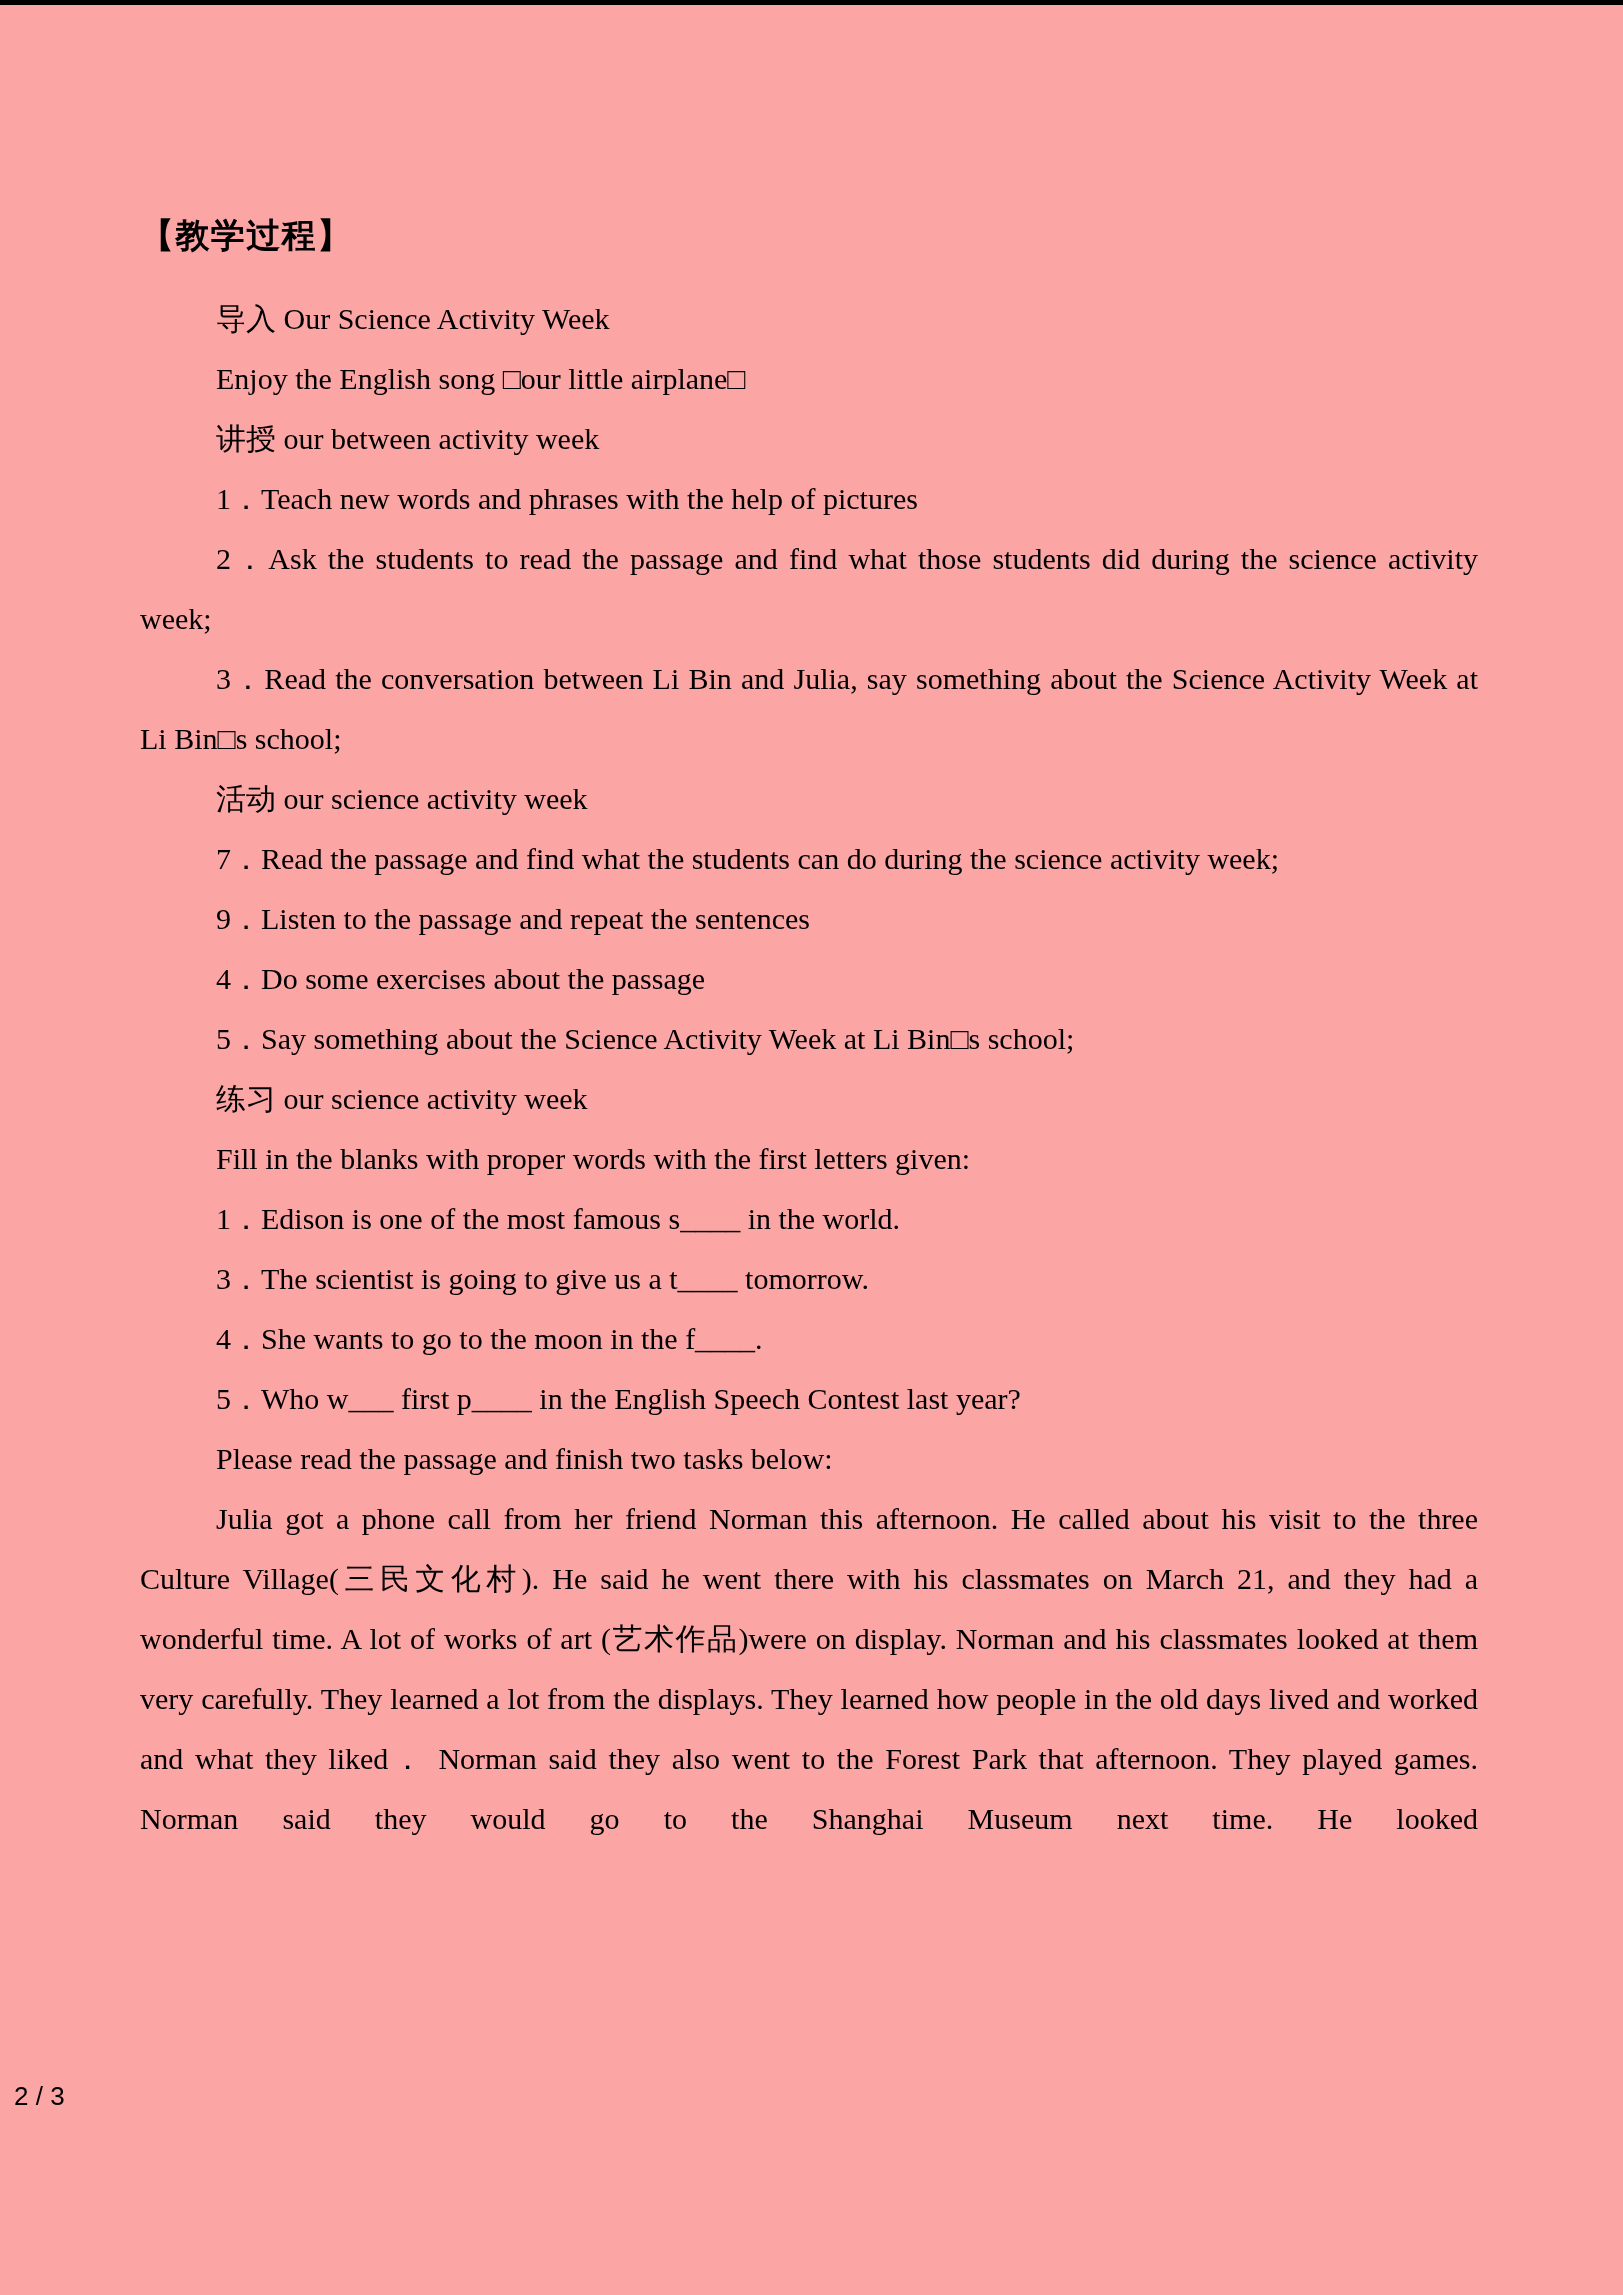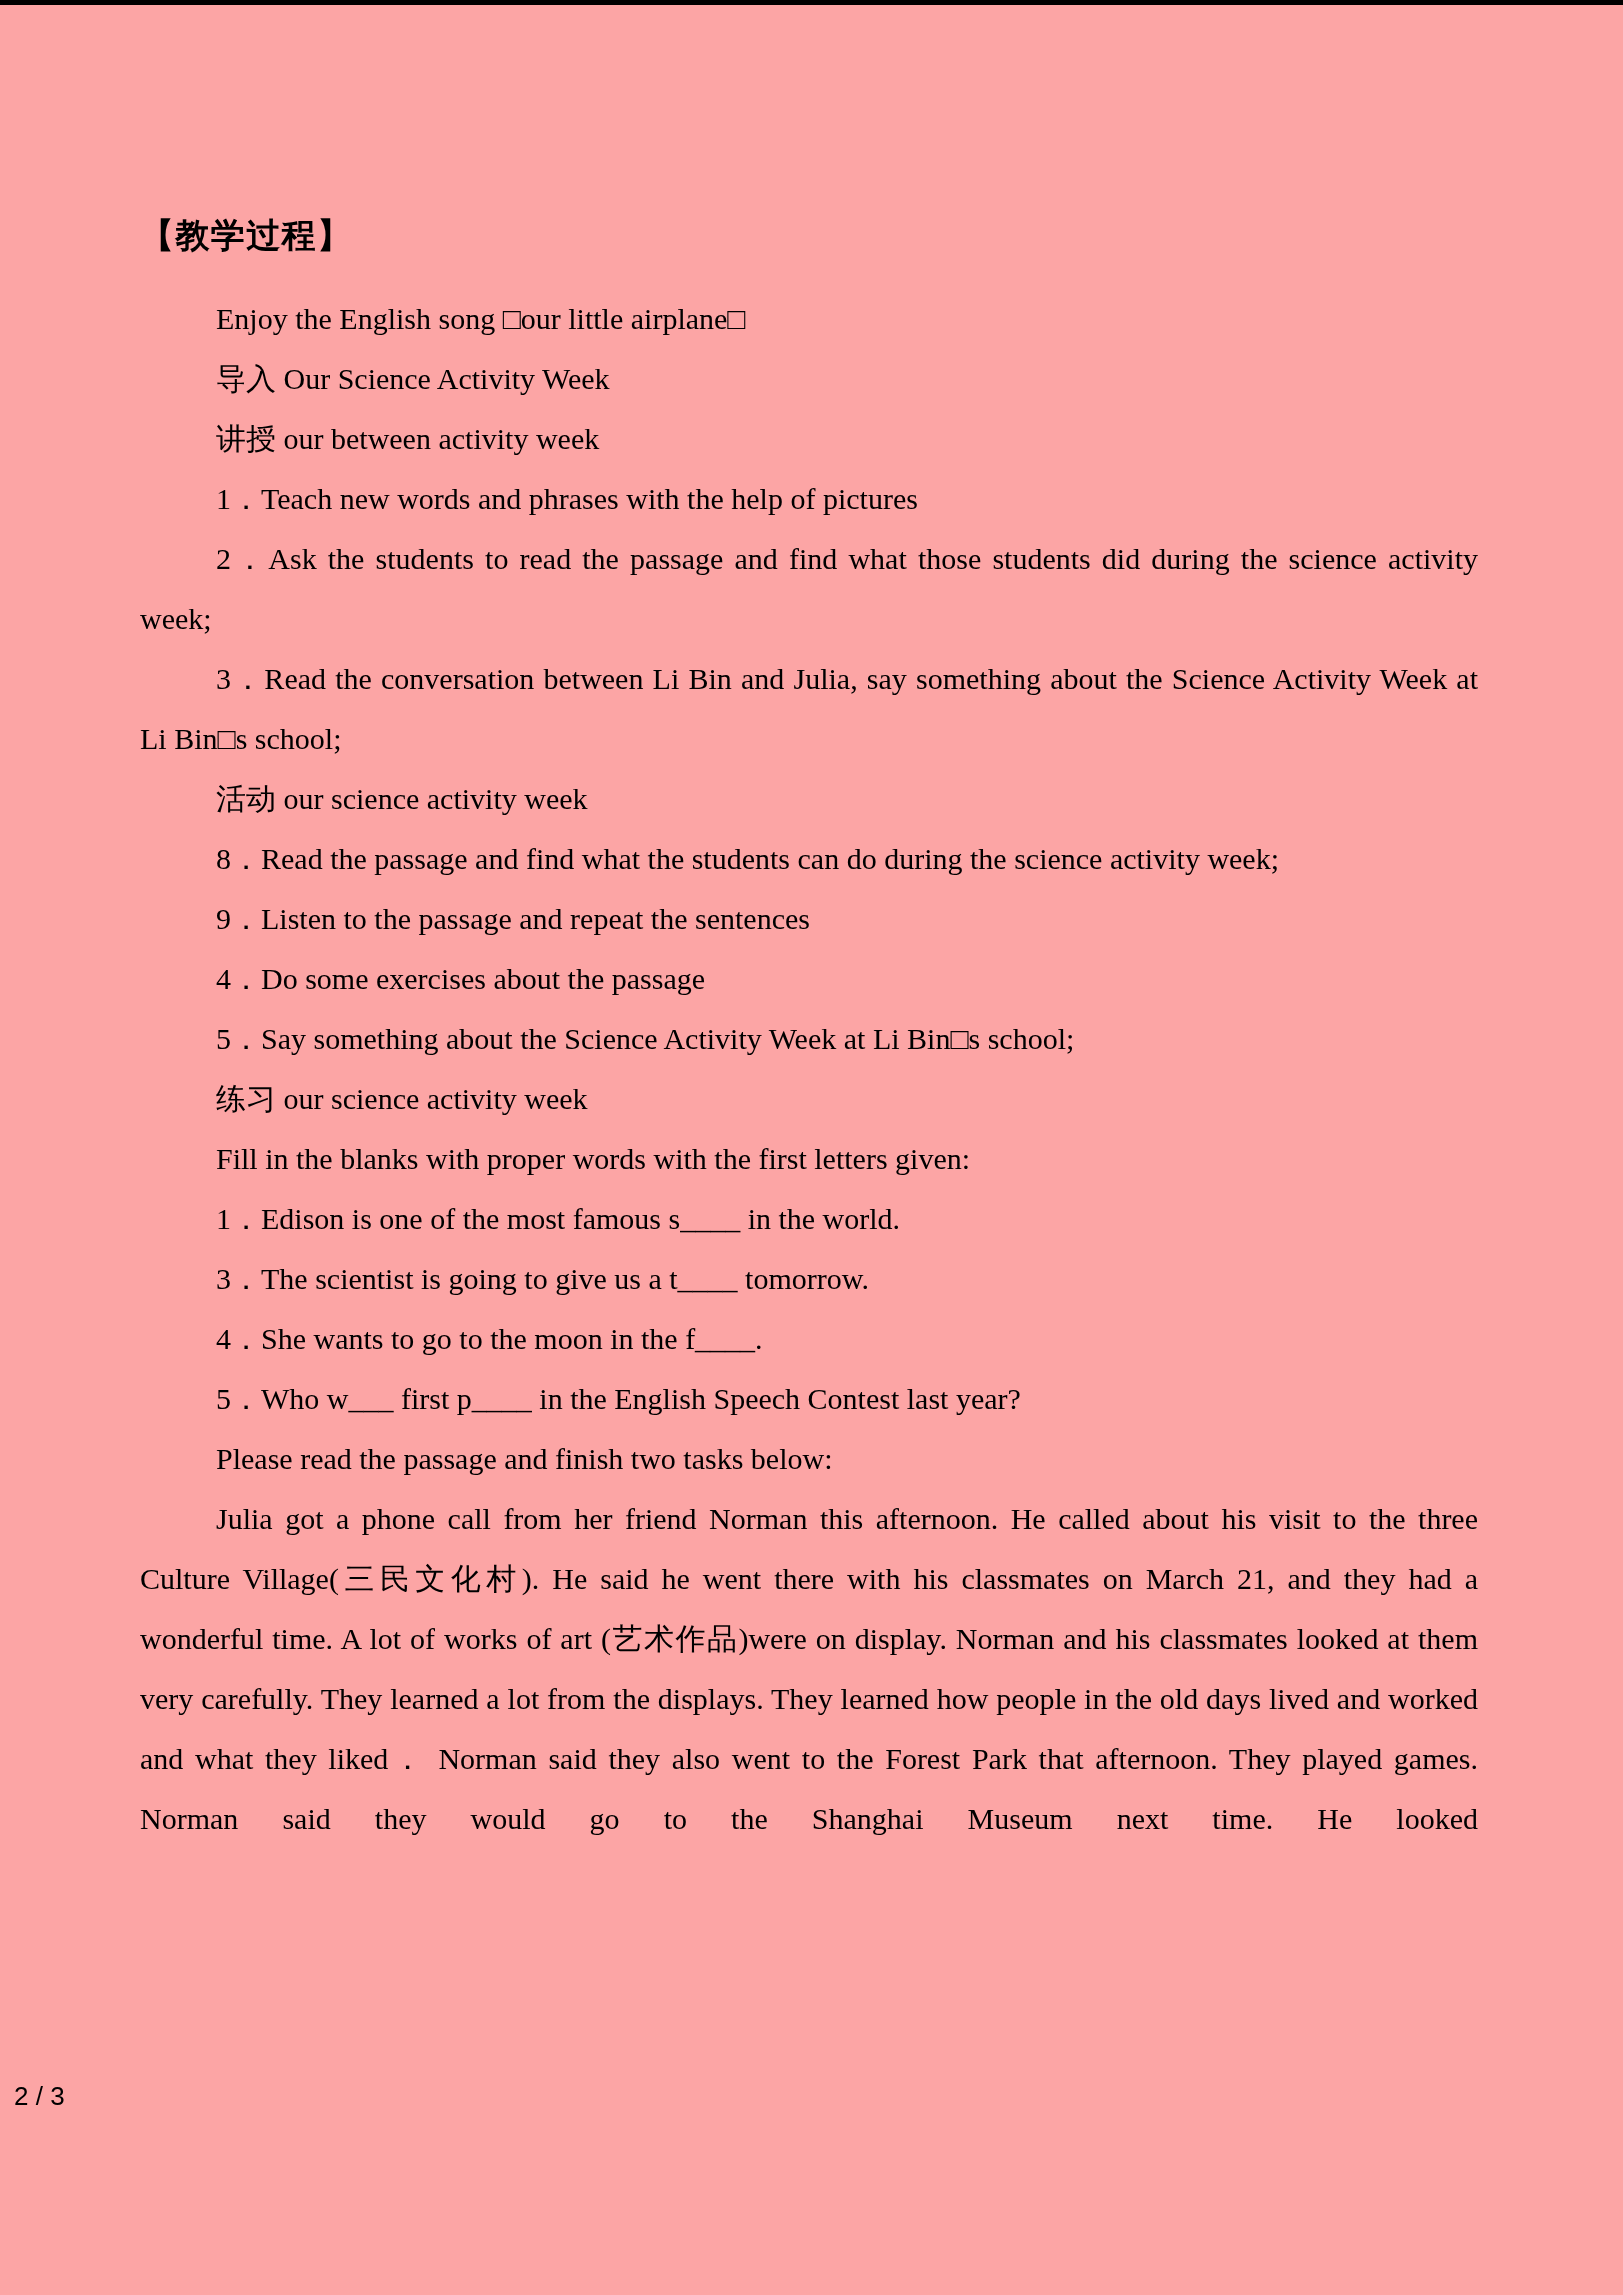--- a/index.html
+++ b/index.html
@@ -62,28 +62,28 @@
 </head>
 <body>
 
 <div class="page">
   <div class="top-bar"></div>
 
   <div class="content">
     <h1 class="doc-heading">【教学过程】</h1>
 
     <div id="paragraphs">
+        <p class="para indent">导入 Our Science Activity Week</p>
         <p class="para indent">Enjoy the English song □our little airplane□</p>
-        <p class="para indent">导入 Our Science Activity Week</p>
         <p class="para indent">讲授 our between activity week</p>
         <p class="para indent">1．Teach new words and phrases with the help of pictures</p>
         <p class="para indent justify">2．Ask the students to read the passage and find what those students did during the science activity week;</p>
         <p class="para indent justify">3．Read the conversation between Li Bin and Julia, say something about the Science Activity Week at Li Bin□s school;</p>
         <p class="para indent">活动 our science activity week</p>
-        <p class="para indent">8．Read the passage and find what the students can do during the science activity week;</p>
+        <p class="para indent">7．Read the passage and find what the students can do during the science activity week;</p>
         <p class="para indent">9．Listen to the passage and repeat the sentences</p>
         <p class="para indent">4．Do some exercises about the passage</p>
         <p class="para indent">5．Say something about the Science Activity Week at Li Bin□s school;</p>
         <p class="para indent">练习 our science activity week</p>
         <p class="para indent">Fill in the blanks with proper words with the first letters given:</p>
         <p class="para indent">1．Edison is one of the most famous s____ in the world.</p>
         <p class="para indent">3．The scientist is going to give us a t____ tomorrow.</p>
         <p class="para indent">4．She wants to go to the moon in the f____.</p>
         <p class="para indent">5．Who w___ first p____ in the English Speech Contest last year?</p>
         <p class="para indent">Please read the passage and finish two tasks below:</p>

